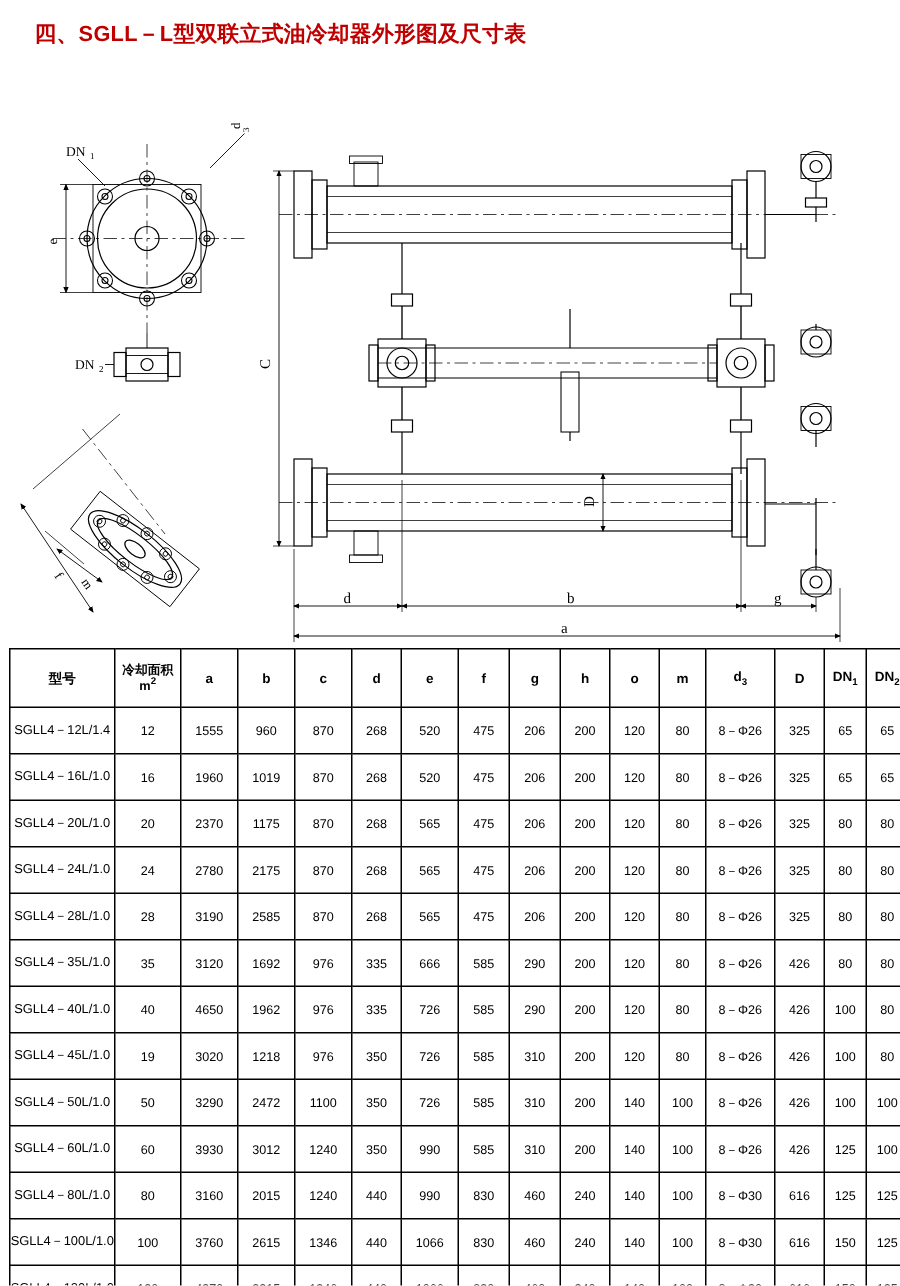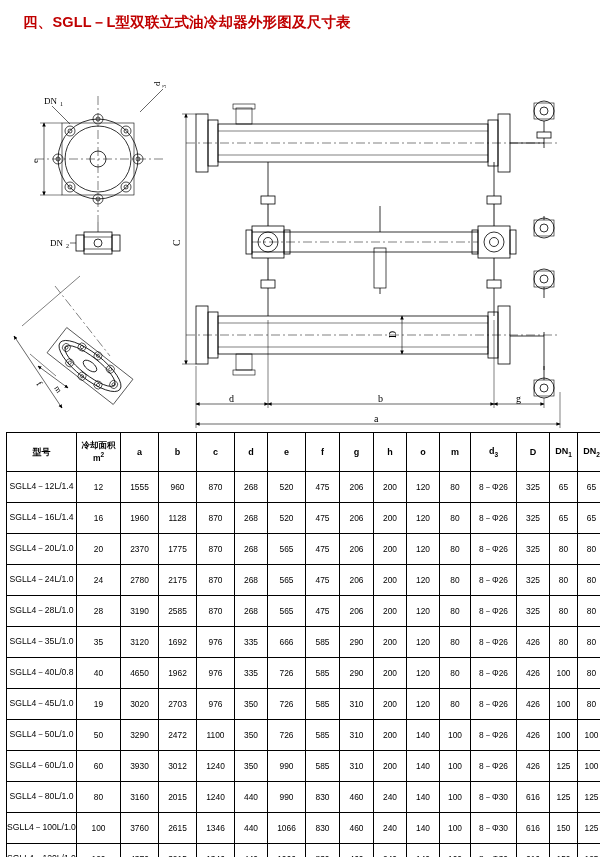--- a/index.html
+++ b/index.html
@@ -381,42 +381,42 @@
             <td>206</td>
             <td>200</td>
             <td>120</td>
             <td>80</td>
             <td>8－Φ26</td>
             <td>325</td>
             <td>65</td>
             <td>65</td>
           </tr>
           <tr>
-            <td class="model">SGLL4－16L/1.4</td>
+            <td class="model">SGLL4－16L/1.0</td>
             <td>16</td>
             <td>1960</td>
-            <td>1128</td>
+            <td>1019</td>
             <td>870</td>
             <td>268</td>
             <td>520</td>
             <td>475</td>
             <td>206</td>
             <td>200</td>
             <td>120</td>
             <td>80</td>
             <td>8－Φ26</td>
             <td>325</td>
             <td>65</td>
             <td>65</td>
           </tr>
           <tr>
             <td class="model">SGLL4－20L/1.0</td>
             <td>20</td>
             <td>2370</td>
-            <td>1775</td>
+            <td>1175</td>
             <td>870</td>
             <td>268</td>
             <td>565</td>
             <td>475</td>
             <td>206</td>
             <td>200</td>
             <td>120</td>
             <td>80</td>
             <td>8－Φ26</td>
             <td>325</td>
@@ -471,42 +471,42 @@
             <td>290</td>
             <td>200</td>
             <td>120</td>
             <td>80</td>
             <td>8－Φ26</td>
             <td>426</td>
             <td>80</td>
             <td>80</td>
           </tr>
           <tr>
-            <td class="model">SGLL4－40L/0.8</td>
+            <td class="model">SGLL4－40L/1.0</td>
             <td>40</td>
             <td>4650</td>
             <td>1962</td>
             <td>976</td>
             <td>335</td>
             <td>726</td>
             <td>585</td>
             <td>290</td>
             <td>200</td>
             <td>120</td>
             <td>80</td>
             <td>8－Φ26</td>
             <td>426</td>
             <td>100</td>
             <td>80</td>
           </tr>
           <tr>
             <td class="model">SGLL4－45L/1.0</td>
             <td>19</td>
             <td>3020</td>
-            <td>2703</td>
+            <td>1218</td>
             <td>976</td>
             <td>350</td>
             <td>726</td>
             <td>585</td>
             <td>310</td>
             <td>200</td>
             <td>120</td>
             <td>80</td>
             <td>8－Φ26</td>
             <td>426</td>

